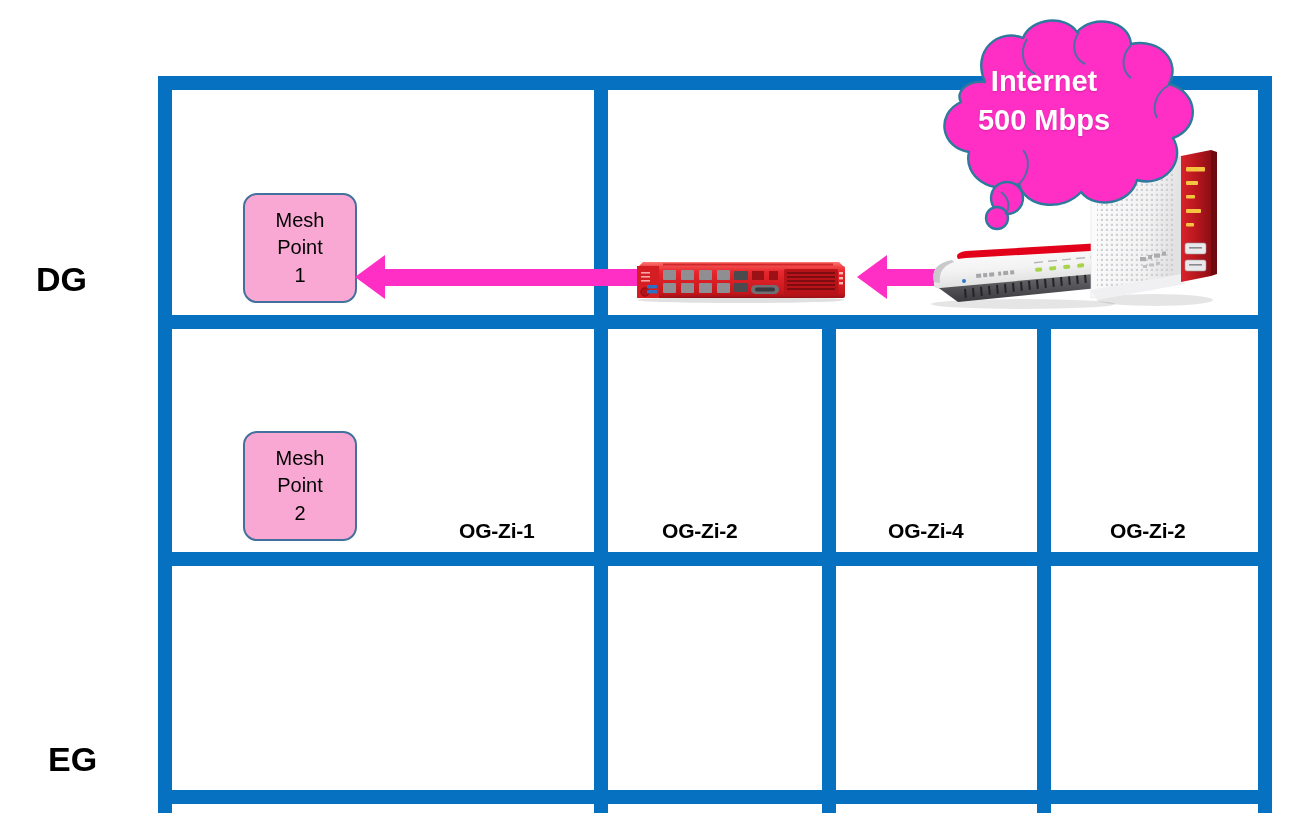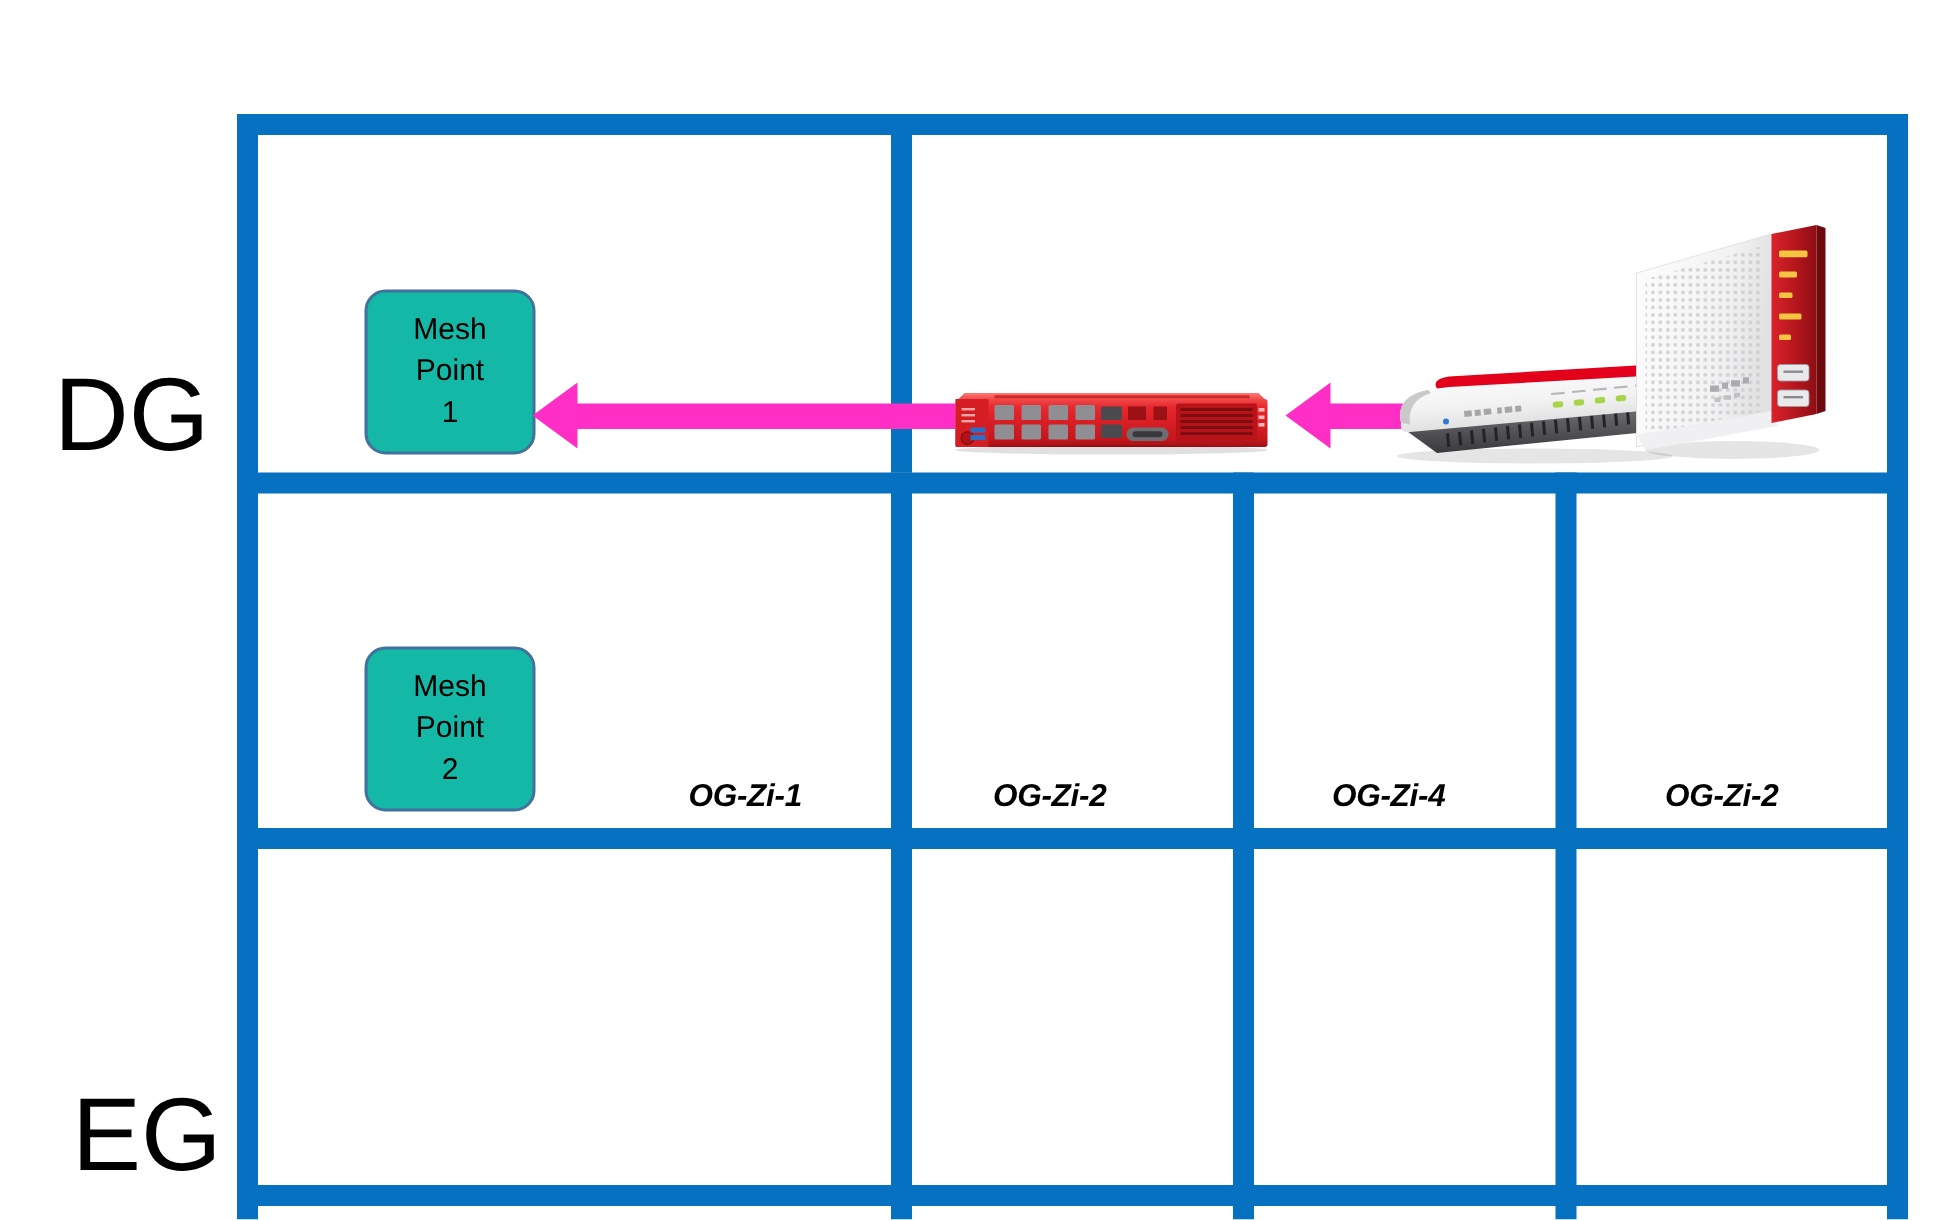--- a/index.html
+++ b/index.html
@@ -7,54 +7,54 @@
   body{
     width:1304px;height:813px;position:relative;overflow:hidden;
     font-family:"Liberation Sans","DejaVu Sans",sans-serif;
     color:#000;
   }
   .stage{position:absolute;left:0;top:0;width:1304px;height:813px;}
 
   
   .floor-label{
     position:absolute;
-    font-size:69px;
+    font-size:34px;
     line-height:1;
-    font-weight:400;
+    font-weight:700;
     color:#000;
     letter-spacing:0px;
     white-space:nowrap;
+    margin-top:20px;
   }
   #floor-dg{left:36px;top:242px;}
   #floor-og{left:36px;top:482px;}
   #floor-eg{left:48px;top:722px;}
 
   
   .bar{position:absolute;background:#0571C0;}
   .hbar{height:14px;}
   .vbar{width:14px;}
 
   
   .room-label{
     position:absolute;
     font-size:21px;
     font-weight:bold;
     color:#000;
     white-space:nowrap;
     letter-spacing:-0.2px;
-    font-style:italic;
   }
 
   
   .mesh-box{
     position:absolute;
     width:110px;height:106px;
     border:2px solid #41719C;
     border-radius:14px;
-    background:#14b8a6;
+    background:#f9a8d4;
     display:flex;flex-direction:column;
     align-items:center;justify-content:center;
     font-size:20px;line-height:1.38;
     color:#000;
     text-align:center;
   }
   #mesh-point-1{left:243px;top:193px;}
   #mesh-point-2{left:243px;top:431px;}
 
   
@@ -352,18 +352,53 @@
         <rect x="77" y="103.5" width="4" height="4.2"></rect>
       </g>
       <g fill="#BDBDC1" opacity=".9">
         <rect x="58" y="117" width="4" height="3"></rect>
         <rect x="64" y="115.5" width="5" height="3"></rect>
         <rect x="71" y="113.8" width="4" height="3"></rect>
       </g>
     </svg>
   </div>
 
+  <div id="internet-cloud">
+    <svg viewBox="0 0 300 240" width="300" height="240">
+      <g fill="#FF2EC4" stroke="#2E7A9E" stroke-width="2.4" stroke-linejoin="round">
+
+        <path d="M70 70
+                 C 56 38, 84 16, 108 26
+                 C 116 6, 150 2, 162 20
+                 C 178 2, 214 8, 216 32
+                 C 246 26, 266 50, 254 72
+                 C 284 80, 286 116, 258 126
+                 C 272 150, 248 176, 222 168
+                 C 216 192, 180 198, 166 180
+                 C 148 200, 110 196, 104 172
+                 C 76 184, 48 164, 54 140
+                 C 26 136, 20 102, 46 90
+                 C 40 80, 52 68, 70 70 Z"></path>
+
+        <circle cx="92" cy="186" r="16"></circle>
+        <circle cx="82" cy="206" r="11"></circle>
+      </g>
+
+      <g fill="none" stroke="#2E7A9E" stroke-width="2" opacity=".85">
+        <path d="M112 27 C 104 40, 108 56, 120 62"></path>
+        <path d="M164 20 C 156 32, 158 46, 170 52"></path>
+        <path d="M216 33 C 206 44, 206 58, 216 66"></path>
+        <path d="M254 73 C 242 80, 236 94, 242 106"></path>
+        <path d="M104 172 C 114 162, 116 148, 108 138"></path>
+        <path d="M86 180 C 94 186, 96 196, 90 202"></path>
+      </g>
+    </svg>
+    <div class="cloud-text">
+      <div>Internet</div>
+      <div>500 Mbps</div>
+    </div>
+  </div>
 
   <div id="credit-wrap">
     
   </div>
 
 </div>
 
 </body></html>

